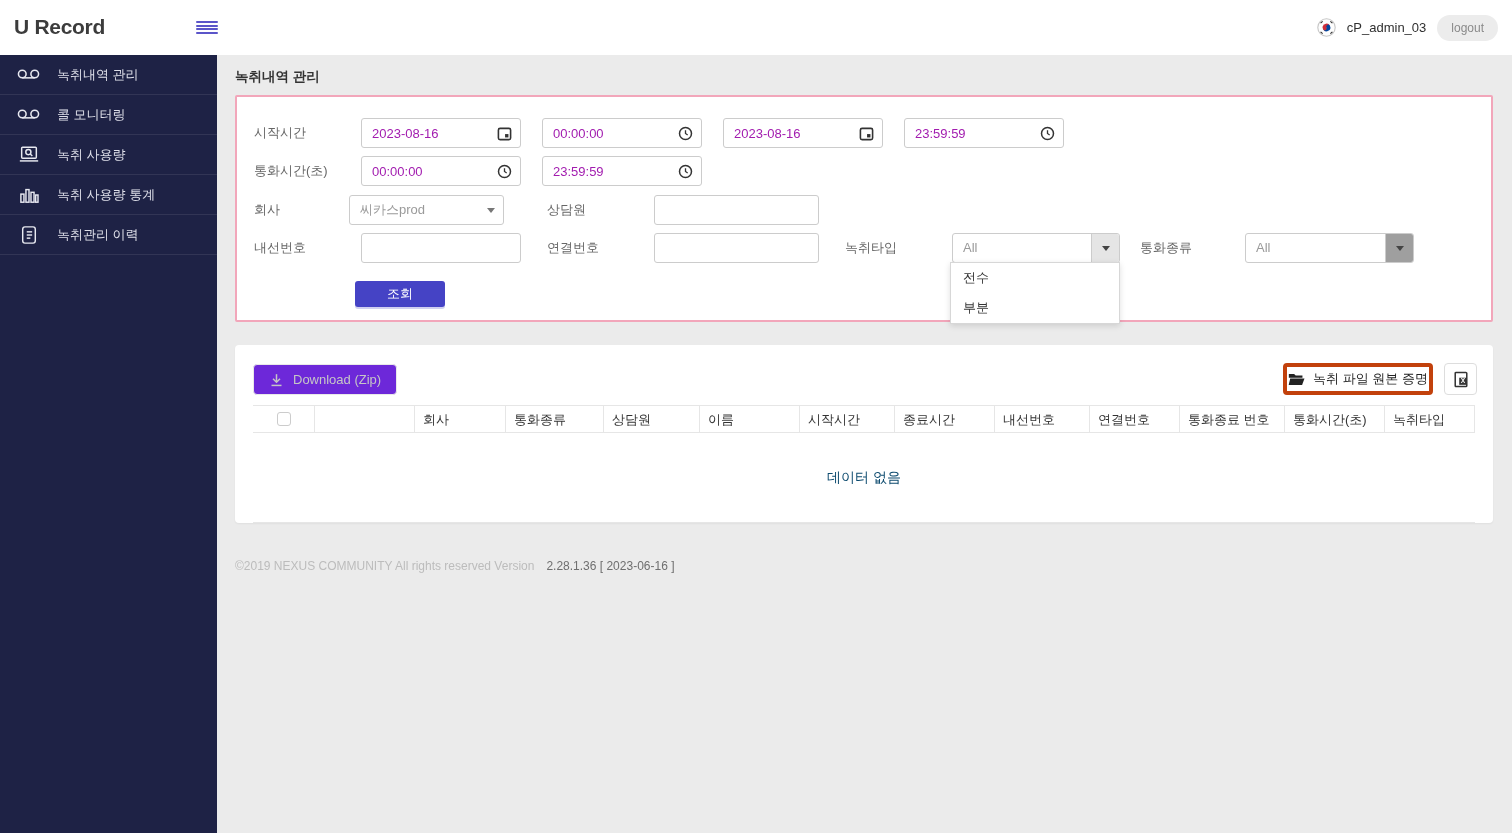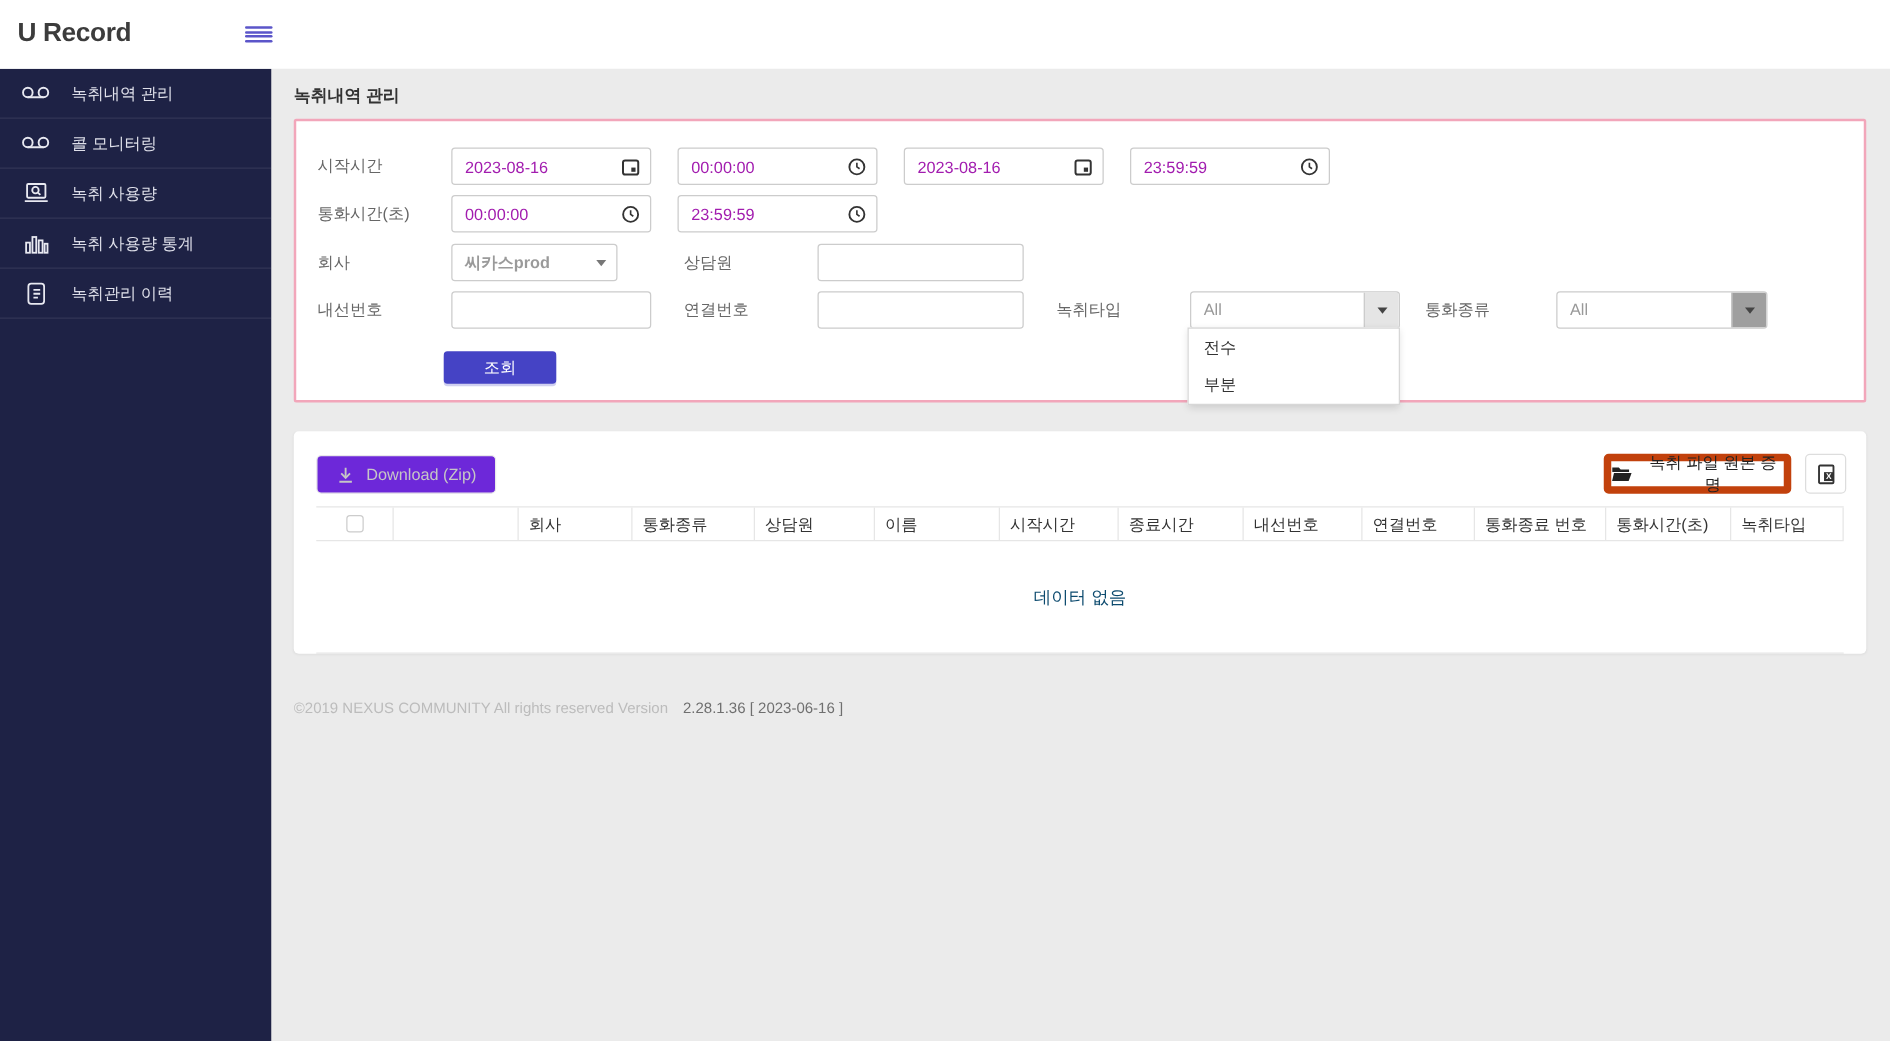--- a/index.html
+++ b/index.html
@@ -37,21 +37,21 @@
   .combo-btn { width:28px; background:#e5e5e5; border-left:1px solid #ccc; display:flex; align-items:center; justify-content:center; }
   .combo-btn.active { background:#9f9f9f; }
   .combo-btn .caret { border-top-color:#444; }
   .dropdown { position:absolute; background:#fff; border:1px solid #d7d7d7; box-shadow:0 2px 6px rgba(0,0,0,0.13); z-index:6; }
   .dd-item { height:30px; line-height:30px; padding-left:12px; font-size:13px; color:#333; cursor:pointer; }
   .dd-item.highlight { background:#ececec; }
   .search-btn { position:absolute; left:118px; top:184px; width:90px; height:26px; background:#4543c5; color:#fff; border:none; border-radius:3px; font-size:13px; cursor:pointer; font-family:inherit; box-shadow:0 2px 0 rgba(69,67,197,0.25); }
   
   .results { position:absolute; left:235px; top:345px; width:1258px; height:178px; background:#fff; border-radius:4px; box-shadow:0 1px 2px rgba(0,0,0,0.05); z-index:1; }
   .download-btn { position:absolute; left:18px; top:19px; height:31px; padding:0 15px; border:1px solid #e9e9e9; border-radius:4px; background:#6d28d9; color:#c6c6c6; font-size:13px; display:flex; align-items:center; gap:9px; cursor:default; font-family:inherit; }
-  .proof-btn { position:absolute; left:1048px; top:18px; width:150px; height:32px; border:6px solid #c2410c; border-radius:4px; background:#fff; color:#222; font-size:13px; display:flex; align-items:center; justify-content:center; gap:8px; cursor:pointer; font-family:inherit; }
+  .proof-btn { position:absolute; left:1048px; top:18px; width:150px; height:32px; border:4px solid #c2410c; border-radius:4px; background:#fff; color:#222; font-size:13px; display:flex; align-items:center; justify-content:center; gap:8px; cursor:pointer; font-family:inherit; }
   .excel-btn { position:absolute; left:1209px; top:18px; width:33px; height:32px; border:1px solid #ddd; border-radius:4px; background:#fff; display:flex; align-items:center; justify-content:center; cursor:pointer; }
   .table { position:absolute; left:18px; top:60px; width:1222px; }
   .thead { display:flex; border-top:1px solid #e6e6e6; border-bottom:1px solid #e6e6e6; height:28px; }
   .th { font-size:13px; color:#333; line-height:27px; padding-left:8px; border-right:1px solid #e6e6e6; overflow:hidden; white-space:nowrap; }
   .th.center { display:flex; align-items:center; justify-content:center; padding-left:0; }
   .row-checkbox { width:14px; height:14px; border:1px solid #ccc; border-radius:3px; background:#fff; appearance:none; cursor:pointer; }
   .empty-row { height:90px; border-bottom:1px solid #e6e6e6; display:flex; align-items:center; justify-content:center; font-size:14px; color:#0c4a6e; }
   
   .footer { position:absolute; left:235px; top:559px; font-size:12px; color:#bcbcbc; }
   .footer .version { color:#6f6f6f; margin-left:12px; }
@@ -60,20 +60,41 @@
 <body>
 
 <div class="topbar">
   <div class="logo">U Record</div>
   <div class="hamburger">
       <i></i>
       <i></i>
       <i></i>
       <i></i>
     </div>
+  <div class="top-right">
+    <span style="display:flex;">
+      <svg width="19" height="19" viewBox="0 0 24 24">
+        <circle cx="12" cy="12" r="11" fill="#fdfdfd" stroke="#c6c6c6" stroke-width="1.4"></circle>
+        <g transform="rotate(-28 12 12)">
+          <path d="M7.2 12a4.8 4.8 0 0 1 9.6 0z" fill="#cd2e3a"></path>
+          <path d="M7.2 12a4.8 4.8 0 0 0 9.6 0z" fill="#0047a0"></path>
+          <circle cx="9.6" cy="12" r="2.4" fill="#cd2e3a"></circle>
+          <circle cx="14.4" cy="12" r="2.4" fill="#0047a0"></circle>
+        </g>
+        <g stroke="#2a2a2a" stroke-width="1.5">
+          <path d="M4.5 6.5l2.6-2.2"></path>
+            <path d="M16.9 19.7l2.6-2.2"></path>
+          <path d="M4.5 17.5l2.6 2.2"></path>
+            <path d="M16.9 4.3l2.6 2.2"></path>
+        </g>
+      </svg>
+    </span>
+    <span class="username">cP_admin_03</span>
+    <button class="logout-btn">logout</button>
+  </div>
 </div>
 
 <div class="sidebar">
   <div class="side-item">
     <span class="side-icon">
       <svg width="23" height="15" viewBox="0 0 24 15">
           <circle cx="5.5" cy="7" r="4"></circle>
           <circle cx="18.5" cy="7" r="4"></circle>
           <line x1="5.5" y1="11" x2="18.5" y2="11"></line>
         </svg>
@@ -169,21 +190,21 @@
   </div>
   <div class="f-box" style="left:305px; top:59px; width:160px;">
     <span>23:59:59</span>
     <svg width="15" height="15" viewBox="0 0 16 16">
         <circle cx="8" cy="8" r="6.4" fill="none" stroke="#333" stroke-width="1.6"></circle>
         <path d="M8 4.4V8l2.3 1.6" fill="none" stroke="#333" stroke-width="1.4"></path>
       </svg>
   </div>
 
   <div class="f-label" style="left:17px; top:98px;">회사</div>
-  <div class="f-box select-box" style="left:124px; top:98px; width:133px;font-weight:bold;">
+  <div class="f-box select-box" style="left:112px; top:98px; width:155px;">
     <span>씨카스prod</span>
     <span class="caret"></span>
   </div>
   <div class="f-label" style="left:310px; top:98px;">상담원</div>
   <input class="f-input" style="left: 417px; top: 98px; width: 165px;">
 
   <div class="f-label" style="left:17px; top:136px;">내선번호</div>
   <input class="f-input" style="left: 124px; top: 136px; width: 160px;">
   <div class="f-label" style="left:310px; top:136px;">연결번호</div>
   <input class="f-input" style="left: 417px; top: 136px; width: 165px;">

